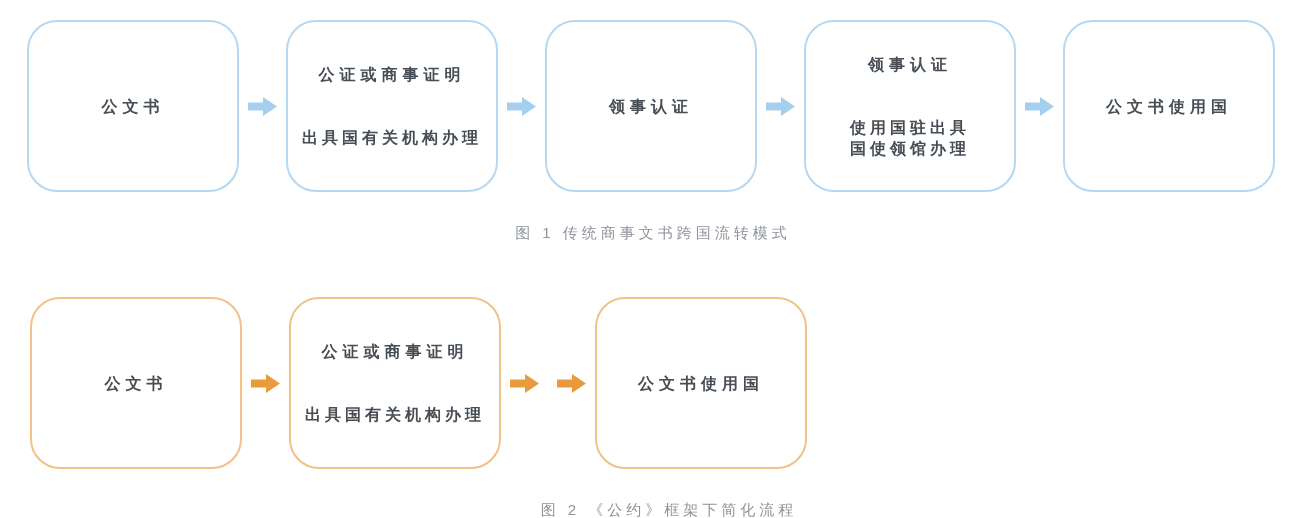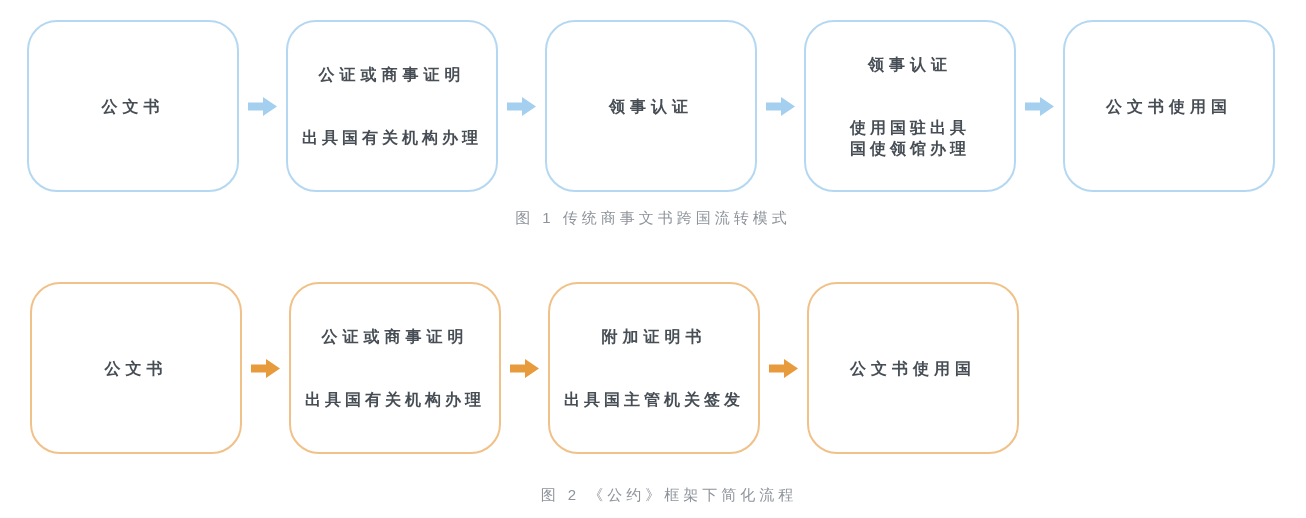--- a/index.html
+++ b/index.html
@@ -73,21 +73,21 @@
   .row1 .arrow-icon path { fill: #a5cfee; }
   .row2 .arrow-icon path { fill: #e89b3d; }
 
   .caption {
     text-align: center;
     font-size: 15px;
     letter-spacing: 4px;
     color: #8e939a;
     line-height: 21px;
   }
-  .cap1 { margin-top: 15px; }
+  .cap1 { margin-top: 30px; }
   .cap2 { margin-top: 30px; transform: translateX(16px); }
 </style>
 </head>
 <body>
 
 <div class="canvas">
 
   <div>
     <div class="row row1">
 
@@ -162,24 +162,20 @@
         <div class="box-title">公证或商事证明</div>
         <div class="box-sub">出具国有关机构办理</div>
       </div>
 
       <div class="arrow-cell">
         <svg class="arrow-icon" width="29" height="19" viewBox="0 0 29 19">
             <path d="M0 5.5 H15 V0 L29 9.5 L15 19 V13.5 H0 Z"></path>
           </svg>
       </div>
 
-      <div class="flow-box">
-        <div class="box-title">附加证明书</div>
-        <div class="box-sub">出具国主管机关签发</div>
-      </div>
 
       <div class="arrow-cell">
         <svg class="arrow-icon" width="29" height="19" viewBox="0 0 29 19">
             <path d="M0 5.5 H15 V0 L29 9.5 L15 19 V13.5 H0 Z"></path>
           </svg>
       </div>
 
       <div class="flow-box">
         <div class="box-title">公文书使用国</div>
 

